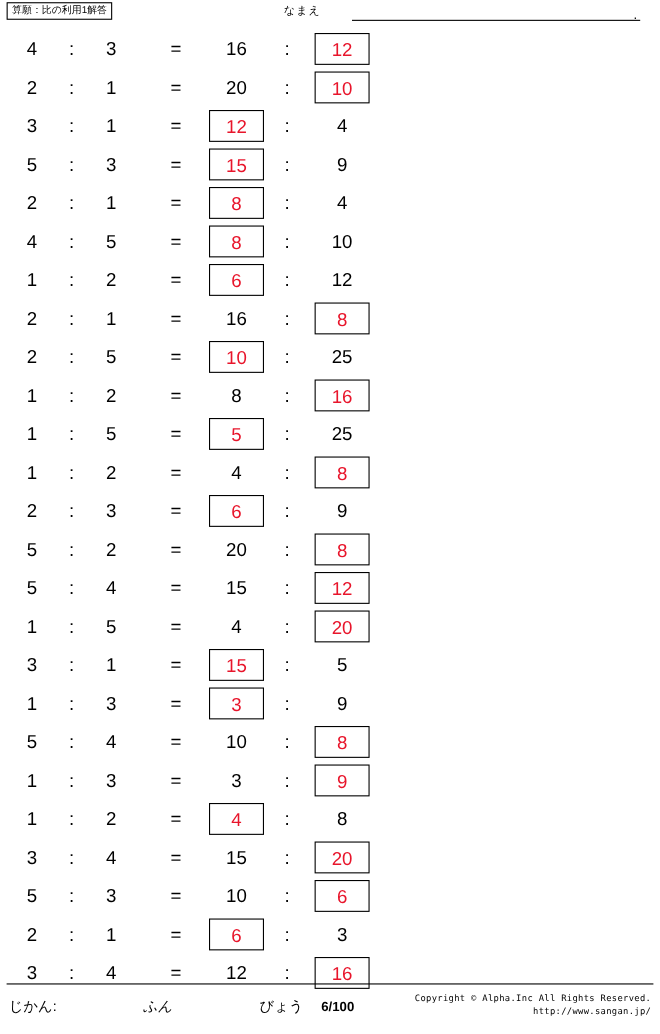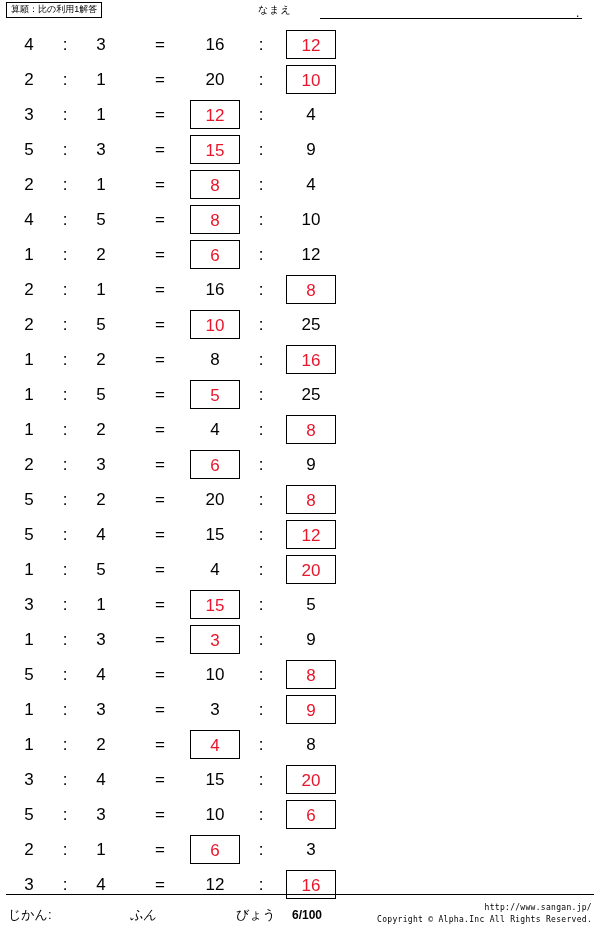--- a/index.html
+++ b/index.html
@@ -377,16 +377,16 @@
     </div>
   </div>
 
 <div class="footer">
   <div class="footer-line"></div>
   <div class="time-text t-jikan">じかん:</div>
   <div class="time-text t-fun">ふん</div>
   <div class="time-text t-byou">びょう</div>
   <div class="page-no">6/100</div>
   <div class="copyright">
+    <div>Copyright © Alpha.Inc All Rights Reserved.</div>
     <div>http://www.sangan.jp/</div>
-    <div>Copyright © Alpha.Inc All Rights Reserved.</div>
   </div>
 </div>
 
 </body></html>

